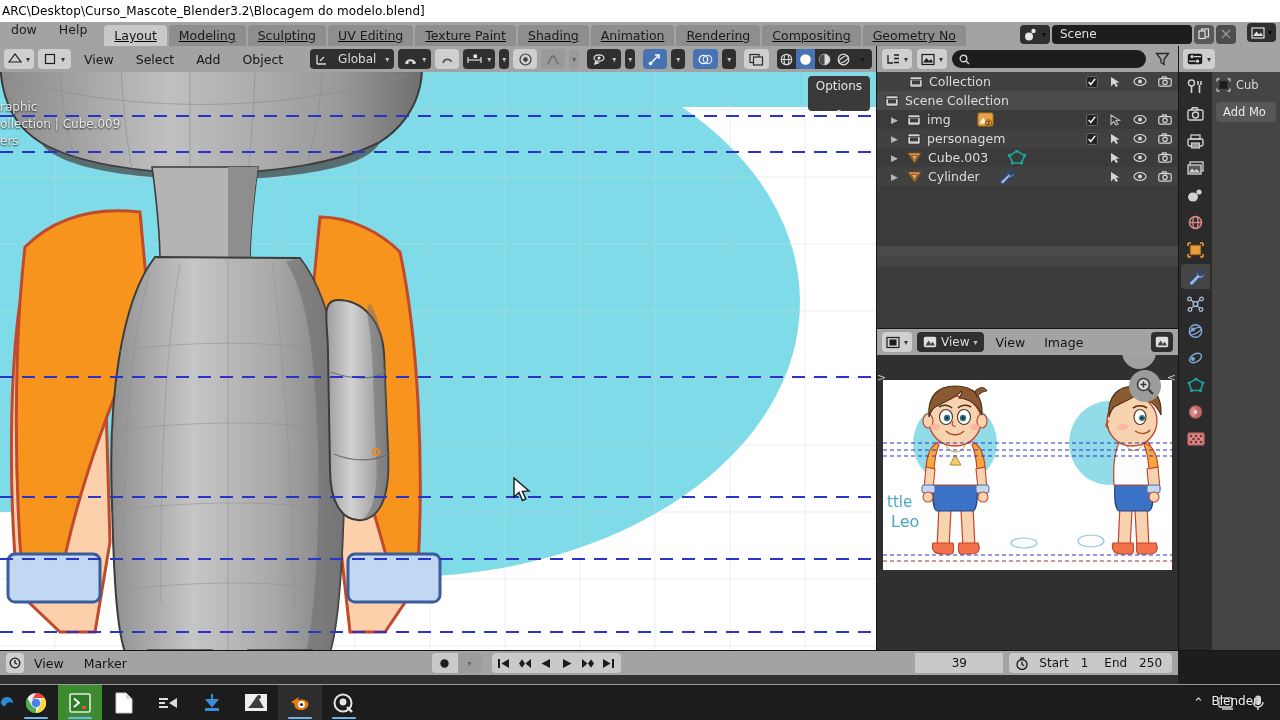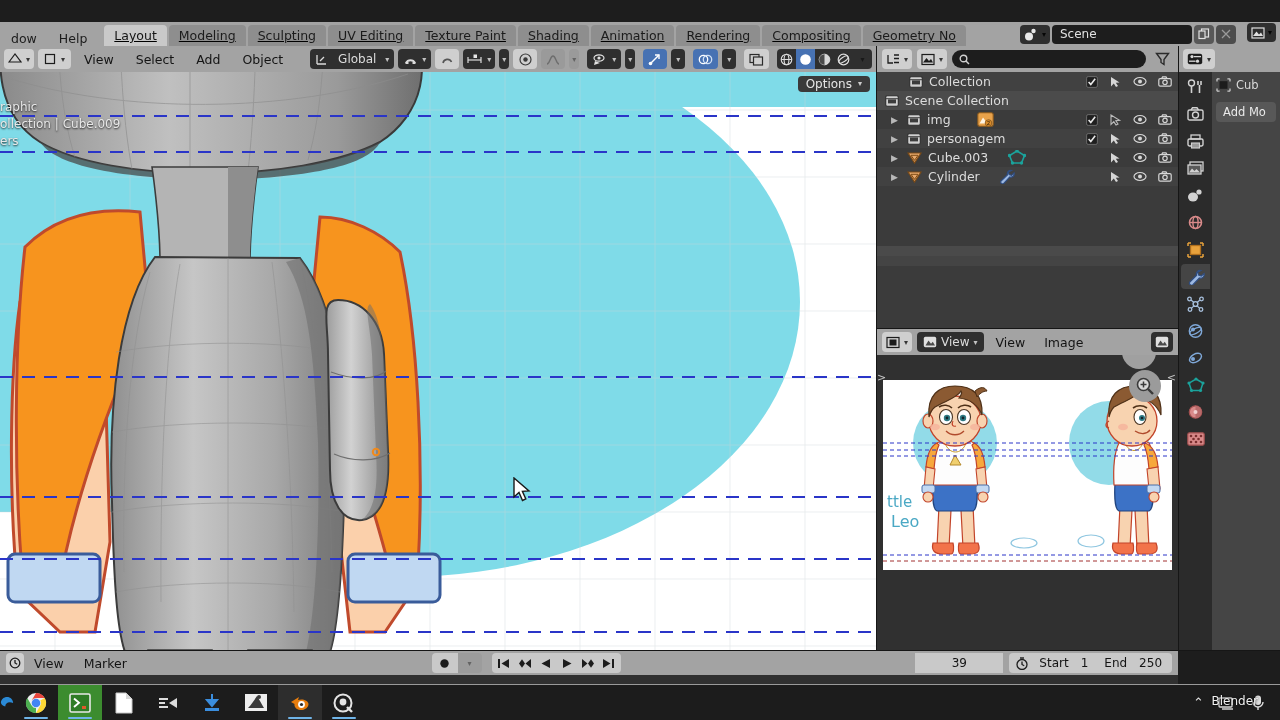--- a/index.html
+++ b/index.html
@@ -8,21 +8,21 @@
   #app { position:relative; width:1280px; height:720px; }
 
   
   .titlebar { position:absolute; left:0; top:0; width:1280px; height:22px;
     background:#ffffff; color:#000; font-size:12px; line-height:22px;
     padding-left:2px; white-space:nowrap; overflow:hidden; letter-spacing:.1px;}
 
   
   .topbar { position:absolute; left:0; top:22px; width:1280px; height:24px;
     background:#a3a3a3; display:flex; align-items:flex-end; }
-  .topmenu { display:flex; align-items:flex-end; height:24px; color:#1c1c1c;
+  .topmenu { display:flex; align-items:flex-start; height:24px; color:#1c1c1c;
     font-size:12.5px; padding-left:0px; }
   .topmenu span { padding:0 11px; }
   .wstabs { display:flex; align-items:flex-end; height:24px; margin-left:6px;text-decoration:underline; }
   .wstab { height:21px; line-height:21px; padding:0 10px; font-size:12.5px;
     color:#1b1b1b; background:#8e8e8e; border-radius:4px 4px 0 0;
     margin-right:2px; white-space:nowrap; }
   .wstab.active { background:#c9c9c9; color:#141414; }
   .scenebox { position:absolute; right:44px; top:22px; height:24px; display:flex;
     align-items:center; gap:2px; }
   .ctrl-dark { background:#2f2f2f; border-radius:4px; height:19px; display:flex;
@@ -40,22 +40,22 @@
   .hdr .mtxt { padding:0 9px; }
 
   
   #viewport { left:0; top:46px; width:876px; height:604px; }
   #vpHeader { width:876px; }
   #vpCanvas { position:absolute; left:0; top:26px; width:876px; height:578px;
     overflow:hidden; background:#ffffff; }
   .vp-overlay { position:absolute; color:#e8e8e8; font-size:12px;
     text-shadow:0 1px 2px rgba(0,0,0,.85); white-space:nowrap; }
   .options-btn { position:absolute; right:6px; top:4px; background:#3a3a3a;
-    color:#e6e6e6; font-size:12px; border-radius:4px; height:16px;
-    line-height:20px; padding:0 8px; display:flex; align-items:center; gap:6px;}
+    color:#e6e6e6; font-size:12px; border-radius:4px; height:35px;
+    line-height:20px; padding:0 8px; display:flex; align-items:center; gap:6px;flex-direction:column;}
 
   
   .gbtn { background:#2f2f2f; border-radius:4px; height:20px; display:flex;
     align-items:center; padding:0 5px; gap:4px; color:#dcdcdc; font-size:12px; }
   .gbtn.lite { background:#cfcfcf; color:#1c1c1c; }
   .gbtn.blue { background:#4772b3; }
   .seg { display:flex; background:#2f2f2f; border-radius:4px; height:20px;
     align-items:center; overflow:hidden; }
   .seg > div { width:22px; height:20px; display:flex; align-items:center;
     justify-content:center; }
@@ -136,20 +136,21 @@
   .divider-v { position:absolute; background:#161616; width:1px; }
   .divider-h { position:absolute; background:#161616; height:1px; }
   svg { display:block; }
   .nw { white-space:nowrap; }
 </style>
 </head>
 <body>
 
 <div id="app">
 
+  <div class="titlebar">ARC\Desktop\Curso_Mascote_Blender3.2\Blocagem do modelo.blend]</div>
 
   <div class="topbar">
     <div class="topmenu">
       <span>dow</span>
       <span>Help</span>
     </div>
     <div class="wstabs">
       <div class="wstab active">Layout</div>
       <div class="wstab">Modeling</div>
       <div class="wstab">Sculpting</div>

